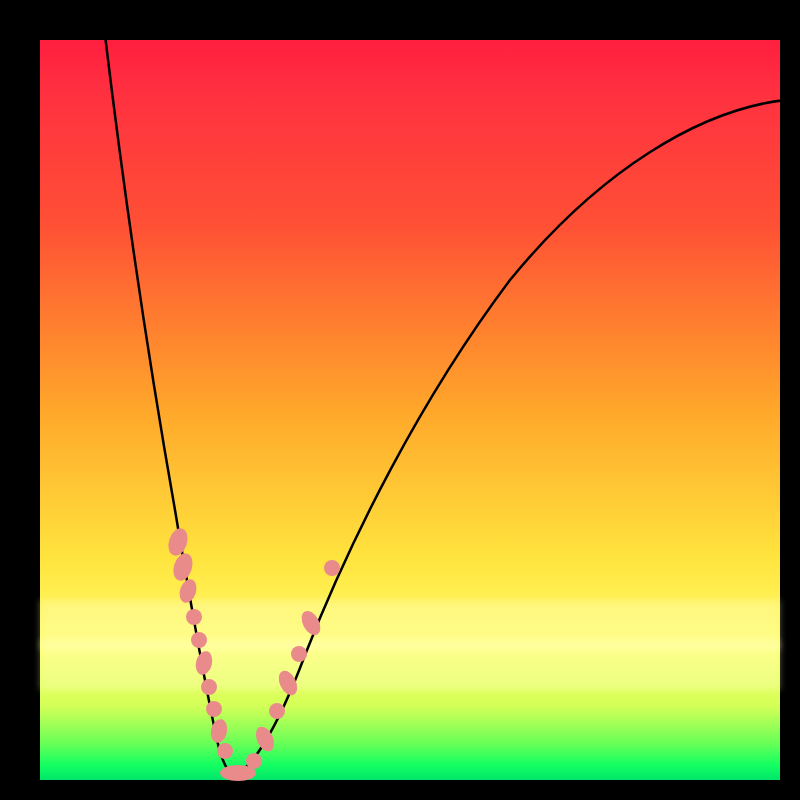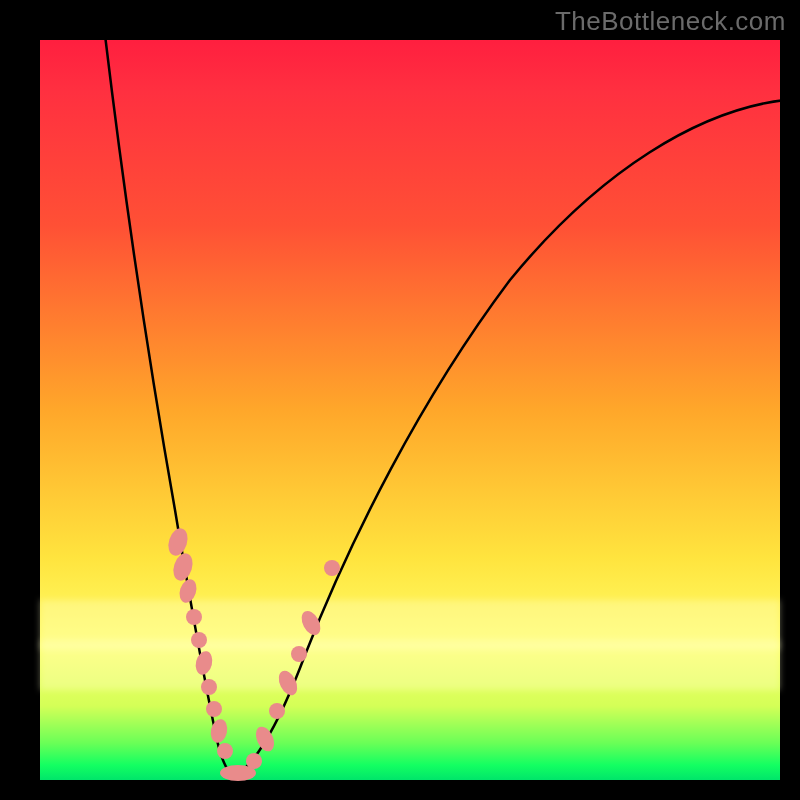--- a/index.html
+++ b/index.html
@@ -74,21 +74,20 @@
   }
   .pill {
     fill: #e98b8b;
     stroke: none;
   }
 </style>
 </head>
 <body>
 
 <div class="frame">
-  <div class="watermark">TheBottleneck.com</div>
 
   <div class="plot-area">
 
     <div class="soft-band" style="top:560px;height:50px;"></div>
     <div class="soft-band" style="top:600px;height:50px;"></div>
 
     <svg class="curves" viewBox="0 0 740 740">
 
       <path class="curve" d="M 65 -5
                C 80 120, 105 300, 135 470

